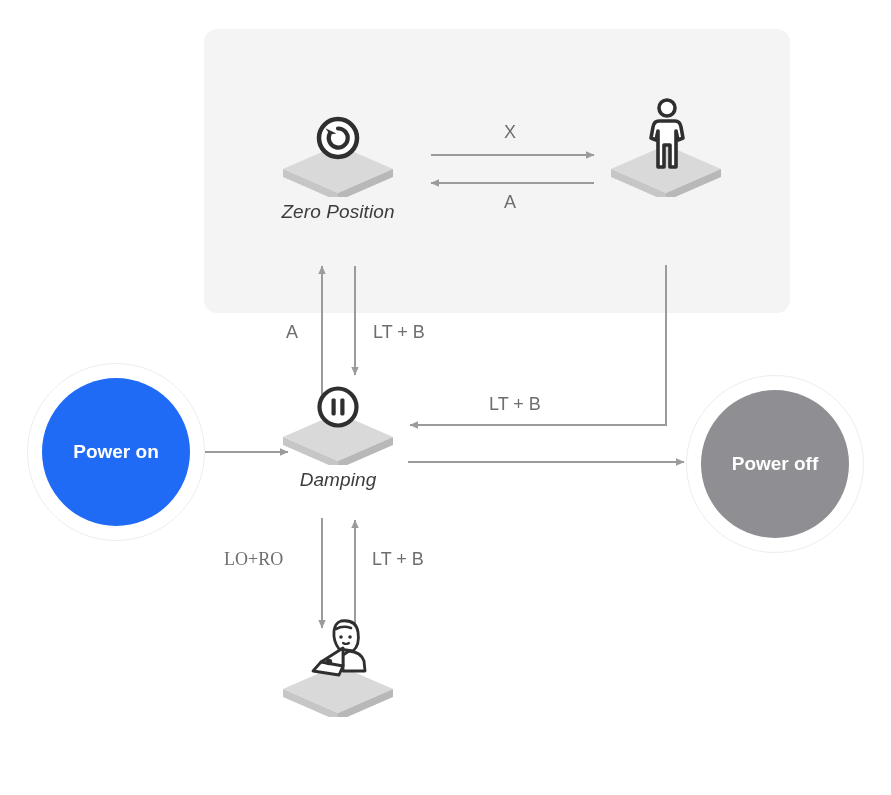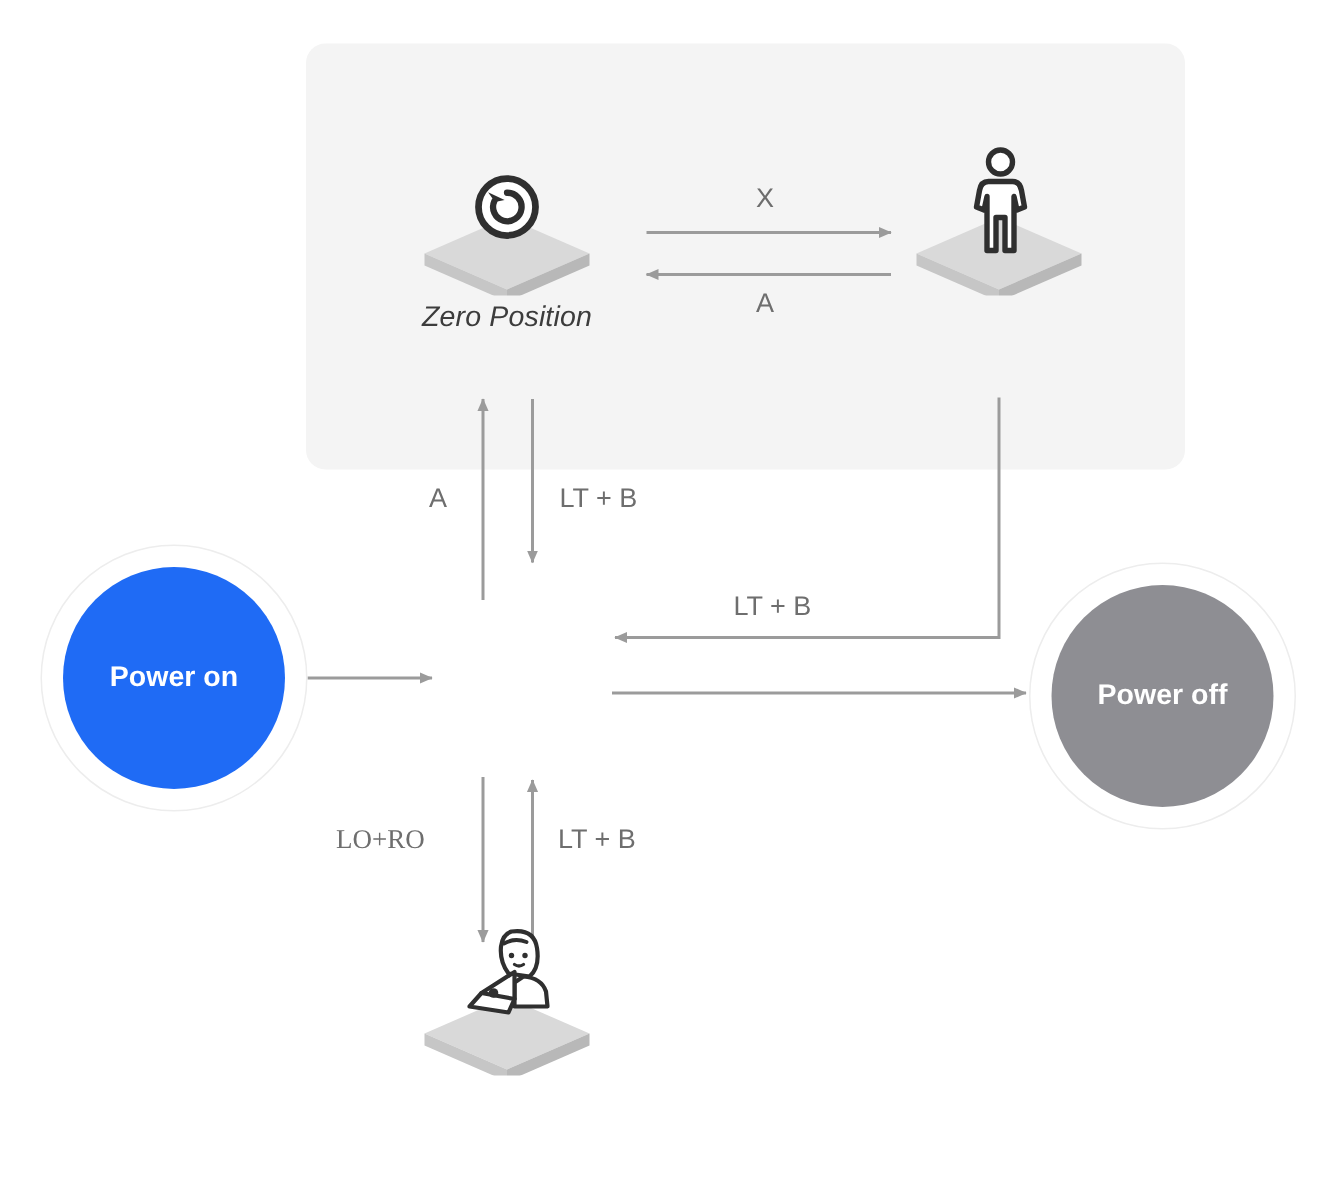--- a/index.html
+++ b/index.html
@@ -118,20 +118,37 @@
       </svg>
       <span style="position:absolute;left:40px;top:-28px;">
         <svg width="40" height="76" viewBox="0 0 40 76" xmlns="http://www.w3.org/2000/svg">
           <circle cx="20" cy="11" r="8" fill="#ffffff" stroke="#2f2f2f" stroke-width="3.6"></circle>
           <path d="M12,24 L28,24 Q33,24 34,30 L36,41 L31,43 L29,34 L29,70 L23,70 L23,48 L17,48 L17,70 L11,70 L11,34 L9,43 L4,41 L6,30 Q7,24 12,24 Z" fill="#ffffff" stroke="#2f2f2f" stroke-width="3.6" stroke-linejoin="round"></path>
         </svg>
       </span>
     </div>
   </div>
 
+  <div class="node" style="left:253px;top:393px;">
+    <div class="slab">
+      <svg width="118" height="72" viewBox="0 0 118 72" xmlns="http://www.w3.org/2000/svg">
+        <path d="M59,20 L114,44 L59,68 L4,44 Z" fill="#d9d9d9"></path>
+        <path d="M4,44 L59,68 L59,76 L4,52 Z" fill="#c6c6c6"></path>
+        <path d="M114,44 L59,68 L59,76 L114,52 Z" fill="#b8b8b8"></path>
+      </svg>
+      <span style="position:absolute;left:37px;top:-8px;">
+        <svg width="44" height="44" viewBox="0 0 44 44" xmlns="http://www.w3.org/2000/svg">
+          <circle cx="22" cy="22" r="18.5" fill="#ffffff" stroke="#2f2f2f" stroke-width="4.2"></circle>
+          <rect x="15.5" y="13.5" width="4.2" height="17" rx="1.4" fill="#2f2f2f"></rect>
+          <rect x="24.3" y="13.5" width="4.2" height="17" rx="1.4" fill="#2f2f2f"></rect>
+        </svg>
+      </span>
+    </div>
+    <div class="node-label">Damping</div>
+  </div>
 
   <div class="node" style="left:253px;top:645px;">
     <div class="slab">
       <svg width="118" height="72" viewBox="0 0 118 72" xmlns="http://www.w3.org/2000/svg">
         <path d="M59,20 L114,44 L59,68 L4,44 Z" fill="#d9d9d9"></path>
         <path d="M4,44 L59,68 L59,76 L4,52 Z" fill="#c6c6c6"></path>
         <path d="M114,44 L59,68 L59,76 L114,52 Z" fill="#b8b8b8"></path>
       </svg>
       <span style="position:absolute;left:24px;top:-30px;">
         <svg width="72" height="66" viewBox="0 0 72 66" xmlns="http://www.w3.org/2000/svg">

